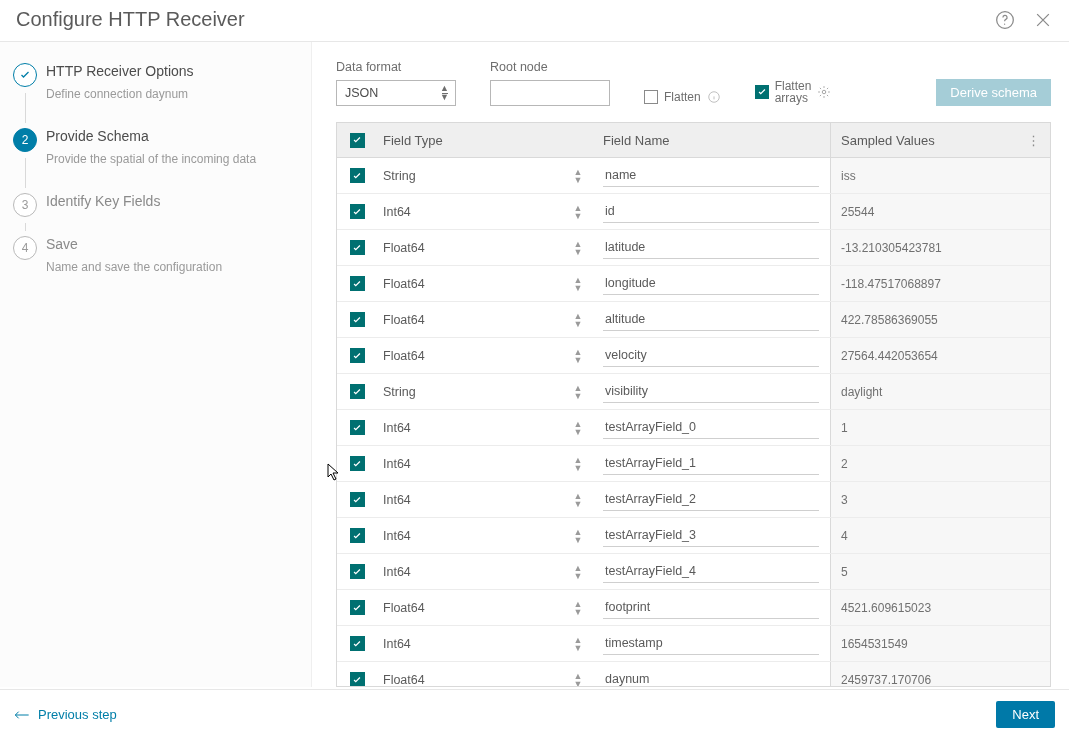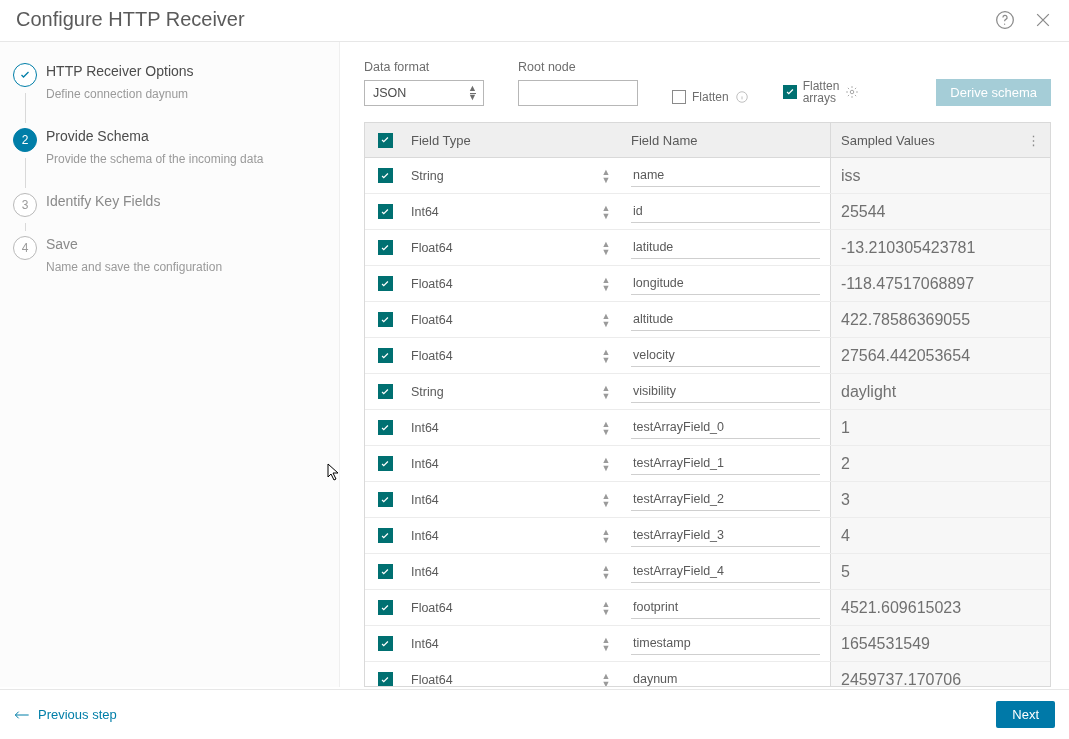--- a/index.html
+++ b/index.html
@@ -34,21 +34,21 @@
     display: inline-flex; align-items:center; justify-content:center;
   }
   .icon-btn svg { width: 100%; height: 100%; }
 
   
   .body {
     display: flex;
     height: calc(100% - 44px - 50px);
   }
   .sidebar {
-    width: 340px;
+    width: 312px;
     background: #fcfcfc;
     border-right: 1px solid #efefef;
     padding: 18px 10px 0 6px;
   }
   .step { position: relative; padding-left: 40px; padding-bottom: 24px; }
   .step:not(:last-child)::after {
     content: "";
     position: absolute;
     left: 19px;
     top: 30px;
@@ -162,21 +162,21 @@
   .tbl-head .cell { height:34px; font-size:13px; color:#5a5a5a;text-align:center; }
   .tbl-head .col-val { background:#efefef; }
   .more-dots { position:absolute; right:10px; color:#8a8a8a; cursor:pointer; }
 
   .tbl-row {
     display:flex;
     height:36px;
     border-bottom:1px solid #ececec;
     background:#fff;
   }
-  .tbl-row .col-val { background:#f7f7f7; color:#707070; font-size:16px; }
+  .tbl-row .col-val { background:#f7f7f7; color:#707070; font-size:12px; }
   .row-type-txt { font-size:12.5px; color:#5a5a5a; }
   .sort-carets {
     position:absolute; right:14px; top:50%; transform:translateY(-50%);
     font-size:9px; color:#9a9a9a; width:10px; text-align:center; line-height:8px;
   }
   .name-input {
     border:none; border-bottom:1px solid #cfcfcf;
     width: 95%; height:22px;
     font-size:12.5px; color:#5a5a5a;
     background:transparent;
@@ -236,21 +236,21 @@
             <path d="M5 12l4 4 10-10"></path>
           </svg>
       </div>
       <div class="step-title">HTTP Receiver Options</div>
       <div class="step-desc">Define connection daynum</div>
     </div>
 
     <div class="step current">
       <div class="step-bullet">2</div>
       <div class="step-title">Provide Schema</div>
-      <div class="step-desc">Provide the schema of the incoming data</div>
+      <div class="step-desc">Provide the spatial of the incoming data</div>
     </div>
 
     <div class="step future">
       <div class="step-bullet">3</div>
       <div class="step-title">Identify Key Fields</div>
     </div>
 
     <div class="step future">
       <div class="step-bullet">4</div>
       <div class="step-title">Save</div>

